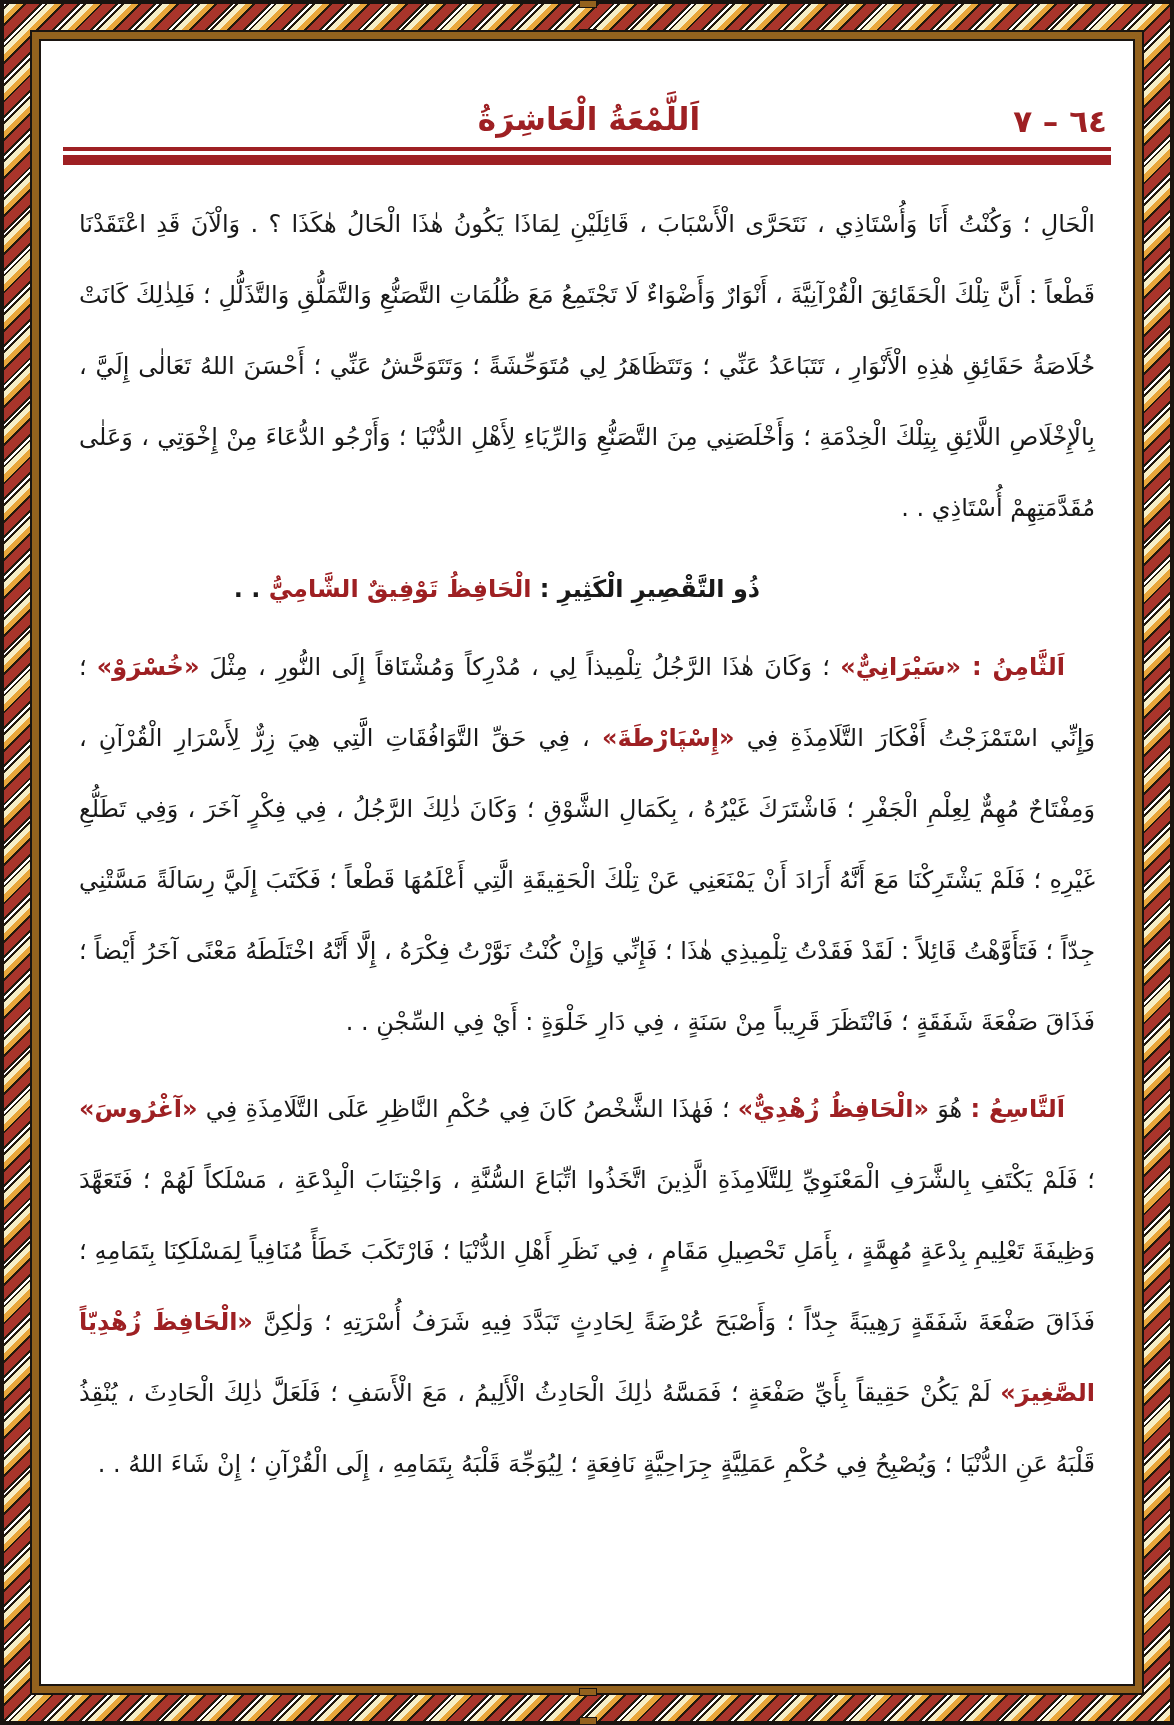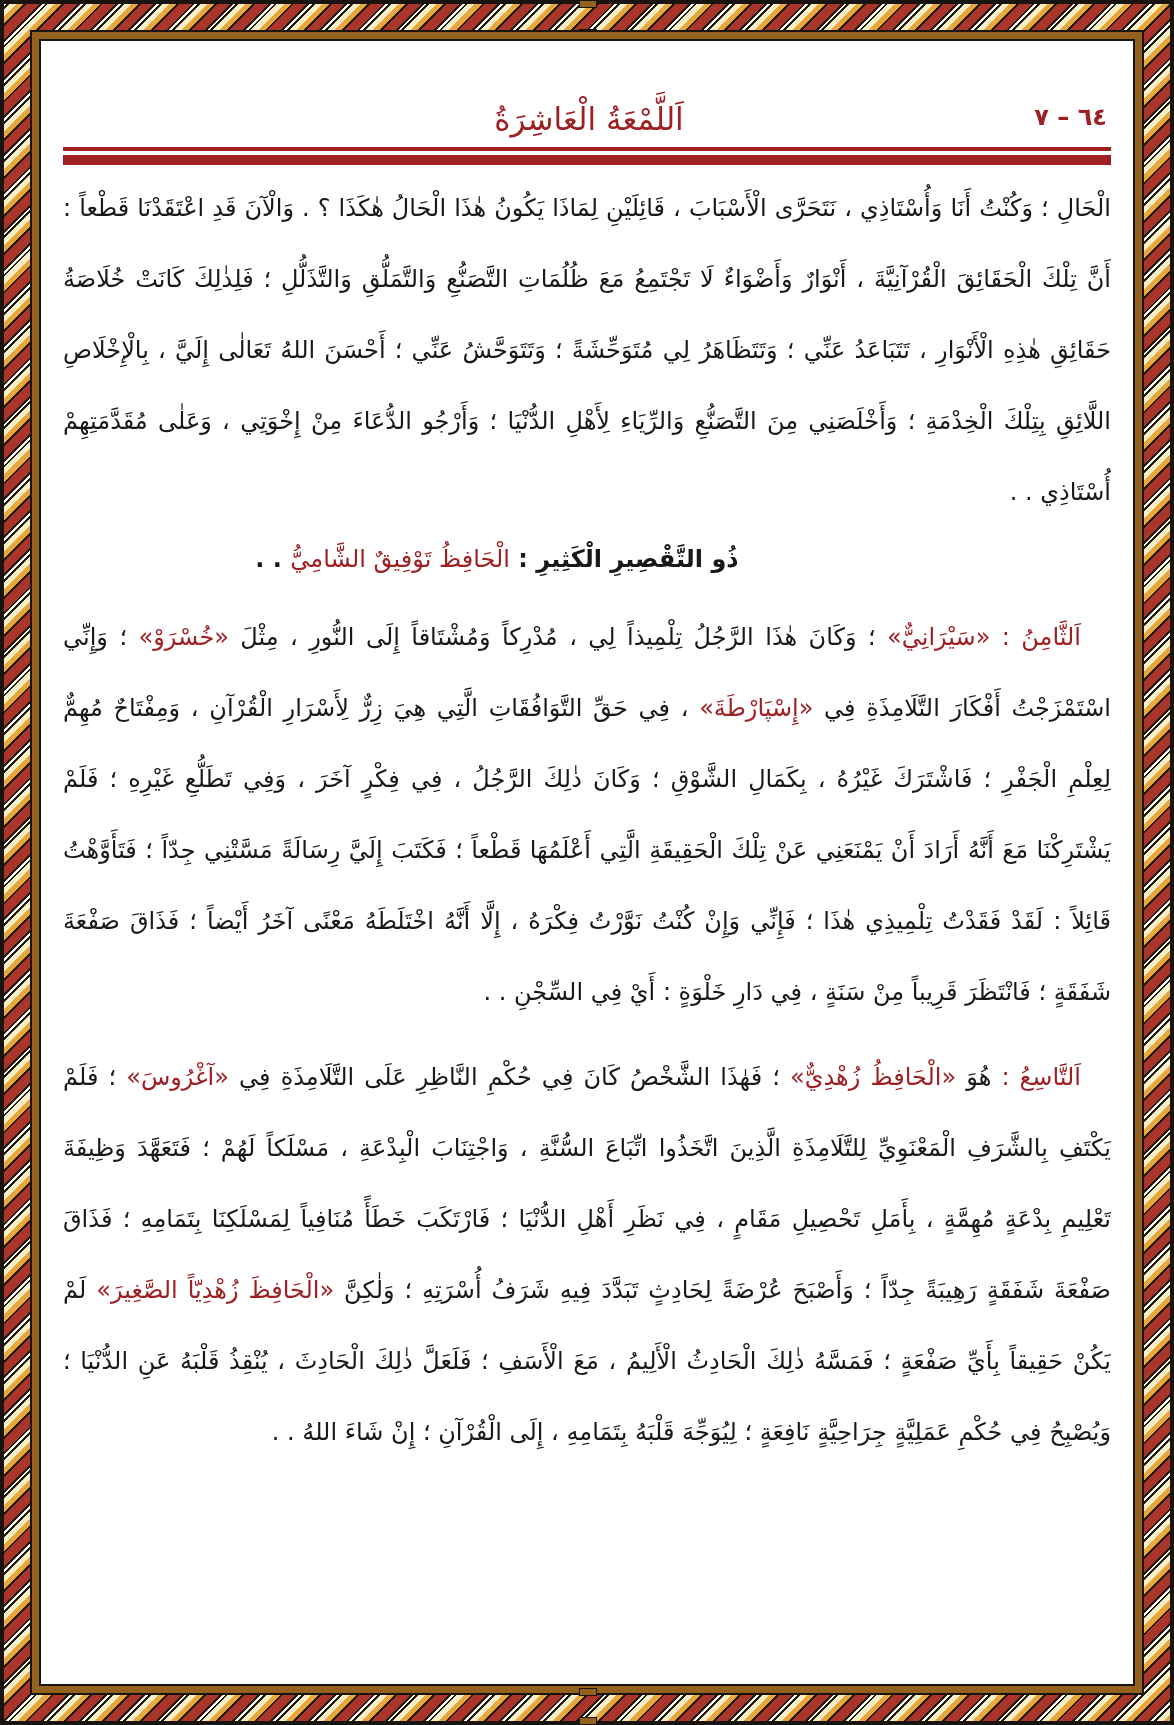--- a/index.html
+++ b/index.html
@@ -34,52 +34,52 @@
   .content{
     position:absolute;inset:41px;
     background:#ffffff;
     padding:0 22px;
     direction:rtl;
     box-sizing:border-box;
     overflow:hidden;
   }
   .pagenum{
     position:absolute;top:62px;left:auto;right:26px;
-    font-size:24px;font-weight:bold;color:var(--accent);
+    font-size:31px;font-weight:bold;color:var(--accent);
     letter-spacing:2px;
   }
   .title{
     position:absolute;top:60px;left:4px;right:0;
     text-align:center;
-    font-size:31px;font-weight:normal;color:var(--accent);
+    font-size:31px;font-weight:bold;color:var(--accent);
   }
   .rules{position:absolute;top:106px;left:22px;right:22px;}
   .rule-thin{height:4px;background:var(--accent);}
   .rule-thick{height:10px;background:var(--accent);margin-top:4px;}
 
   .body{
     position:absolute;top:132px;left:22px;right:22px;bottom:6px;
     overflow:hidden;
   }
   .body p{
-    margin:0;
+    margin:16px;
     font-size:24px;
     line-height:71px;
     color:var(--ink);
     text-align:justify;
     text-justify:inter-word;
   }
   .body p.indent{text-indent:30px;margin-top:14px;}
   .body p.signature{
     text-align:center;
     margin:2px 180px 2px 0;
     line-height:58px;
     font-weight:bold;
   }
-  .run-red{color:var(--accent);font-weight:normal;}
+  .run-red{color:var(--accent);font-weight:bold;}
   .run-black{color:var(--ink);}
 </style>
 </head>
 <body>
 
 <div class="page">
 
   <div class="b-outer"></div>
   <div class="b-band"></div>
   <div class="tick t1"></div>

